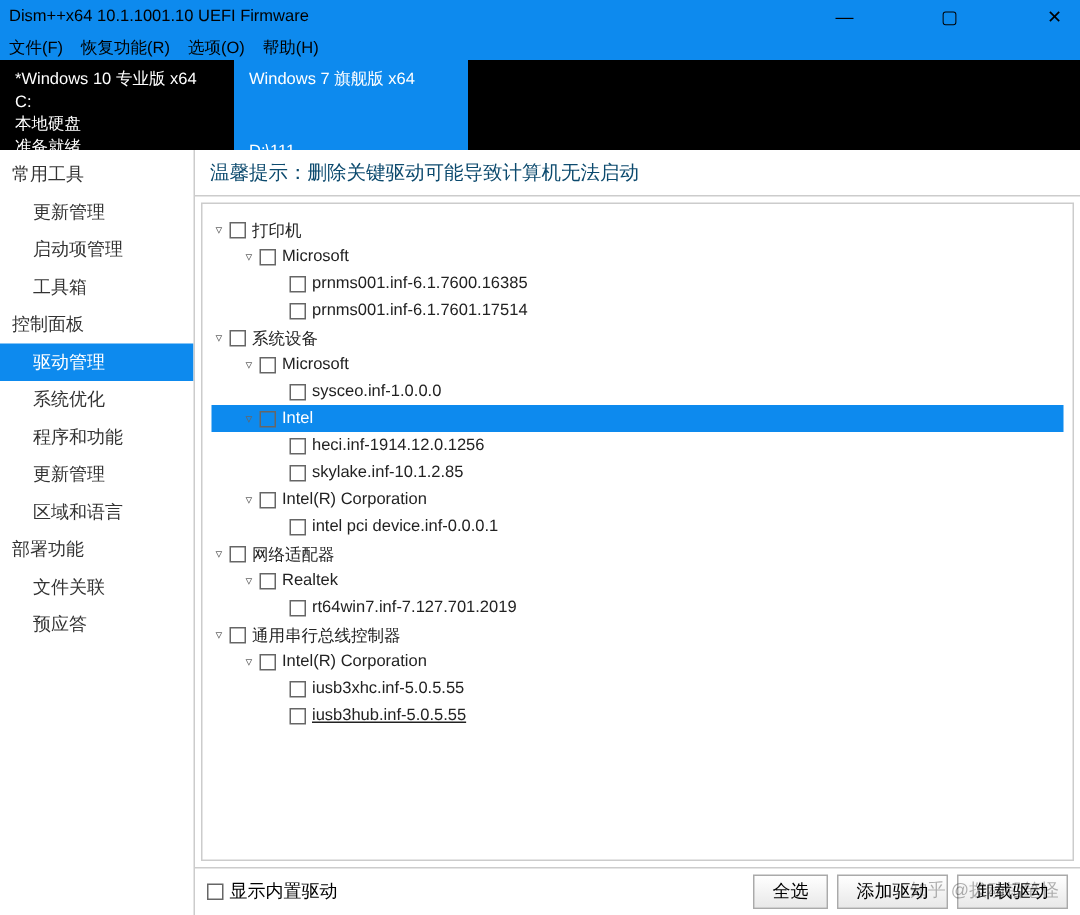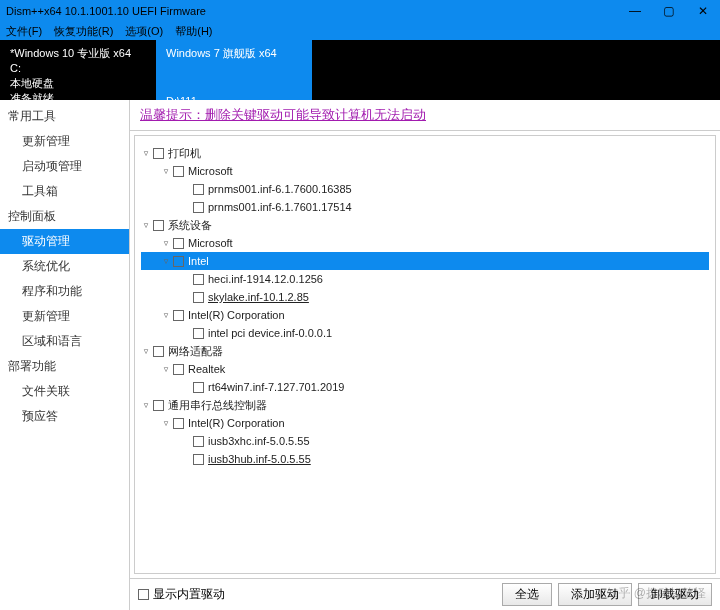--- a/index.html
+++ b/index.html
@@ -1,31 +1,31 @@
 <!DOCTYPE html>
 <html><head>
 <meta charset="utf-8">
 <style>
   * { box-sizing: border-box; margin: 0; padding: 0; font-family: "Microsoft YaHei", "Segoe UI", sans-serif; }
   body { width: 720px; height: 610px; overflow: hidden; background: #fff; }
-  .titlebar { height: 22px; background: #0d8aee; color: #000; display: flex; align-items: center; padding-left: 6px; font-size: 11px; }
+  .titlebar { height: 22px; background: #0d8aee; color: #000; display: flex; align-items: center; padding-left: 6px; font-size: 11px; gap: 36px; }
   .titlebar .title { flex: 1; }
   .titlebar .winbtn { width: 34px; text-align: center; font-size: 12px; }
   .menubar { height: 18px; background: #0d8aee; color: #000; font-size: 11px; display: flex; align-items: center; gap: 12px; padding-left: 6px; }
   .tabs { height: 60px; background: #000; display: flex; }
   .tab { padding: 6px 10px; color: #fff; font-size: 11px; line-height: 14px; width: 156px; display: flex; flex-direction: column; gap: 1px; }
   .tab.active { background: #0d8aee; gap: 34px; }
   .tab .line { white-space: nowrap; }
   .content { display: flex; height: calc(610px - 22px - 18px - 60px); }
   .sidebar { width: 130px; border-right: 1px solid #ccc; background: #fff; padding-top: 4px; overflow: hidden; }
   .sidecat { font-size: 12px; padding: 4px 8px; color: #333; }
   .sideitem { font-size: 12px; padding: 4px 8px 4px 22px; color: #333; cursor: pointer; }
   .sideitem.active { background: #0d8aee; color: #fff; }
   .main { flex: 1; display: flex; flex-direction: column; }
-  .warning { color: #a21caf; font-size: 13px; padding: 6px 10px; border-bottom: 1px solid #ccc; text-decoration: underline; }
+  .warning { color: #0c4a6e; font-size: 13px; padding: 6px 10px; border-bottom: 1px solid #ccc; }
   .tree { flex: 1; margin: 4px; border: 1px solid #ccc; padding: 8px 6px; overflow: hidden; font-size: 11px; color: #222; }
   .node { display: flex; align-items: center; height: 18px; }
   .tog { width: 10px; text-align: center; color: #666; font-size: 9px; margin-right: 2px; }
   .chk { width: 11px; height: 11px; border: 1px solid #666; margin-right: 4px; display: inline-block; flex-shrink:0;}
   .node.sel { background: #0d8aee; color: #fff; }
   .bottom { display: flex; align-items: center; padding: 4px 8px; border-top: 1px solid #ccc; font-size: 12px; }
   .spacer { flex: 1; }
   .btn { border: 1px solid #aaa; background: linear-gradient(#fff,#e8e8e8); padding: 2px 12px; font-size: 12px; margin-left: 6px; cursor: pointer; }
   .watermark { position: absolute; right: 14px; bottom: 8px; font-size: 12px; color: rgba(0,0,0,0.30); pointer-events: none; }
 </style>
@@ -103,31 +103,36 @@
         <div class="node" style="padding-left: 0px;">
           <span class="tog">▿</span>
           <span class="chk"></span>
           <span>系统设备</span>
         </div>
         <div class="node" style="padding-left: 20px;">
           <span class="tog">▿</span>
           <span class="chk"></span>
           <span>Microsoft</span>
         </div>
+        <div class="node" style="padding-left: 40px;">
+          <span class="tog"></span>
+          <span class="chk"></span>
+          <span>sysceo.inf-1.0.0.0</span>
+        </div>
         <div class="node sel" style="padding-left: 20px;">
           <span class="tog">▿</span>
           <span class="chk"></span>
           <span>Intel</span>
         </div>
         <div class="node" style="padding-left: 40px;">
           <span class="tog"></span>
           <span class="chk"></span>
           <span>heci.inf-1914.12.0.1256</span>
         </div>
-        <div class="node" style="padding-left: 40px; text-decoration: underline;">
+        <div class="node" style="padding-left: 40px;">
           <span class="tog"></span>
           <span class="chk"></span>
           <span>skylake.inf-10.1.2.85</span>
         </div>
         <div class="node" style="padding-left: 20px;">
           <span class="tog">▿</span>
           <span class="chk"></span>
           <span>Intel(R) Corporation</span>
         </div>
         <div class="node" style="padding-left: 40px;">

